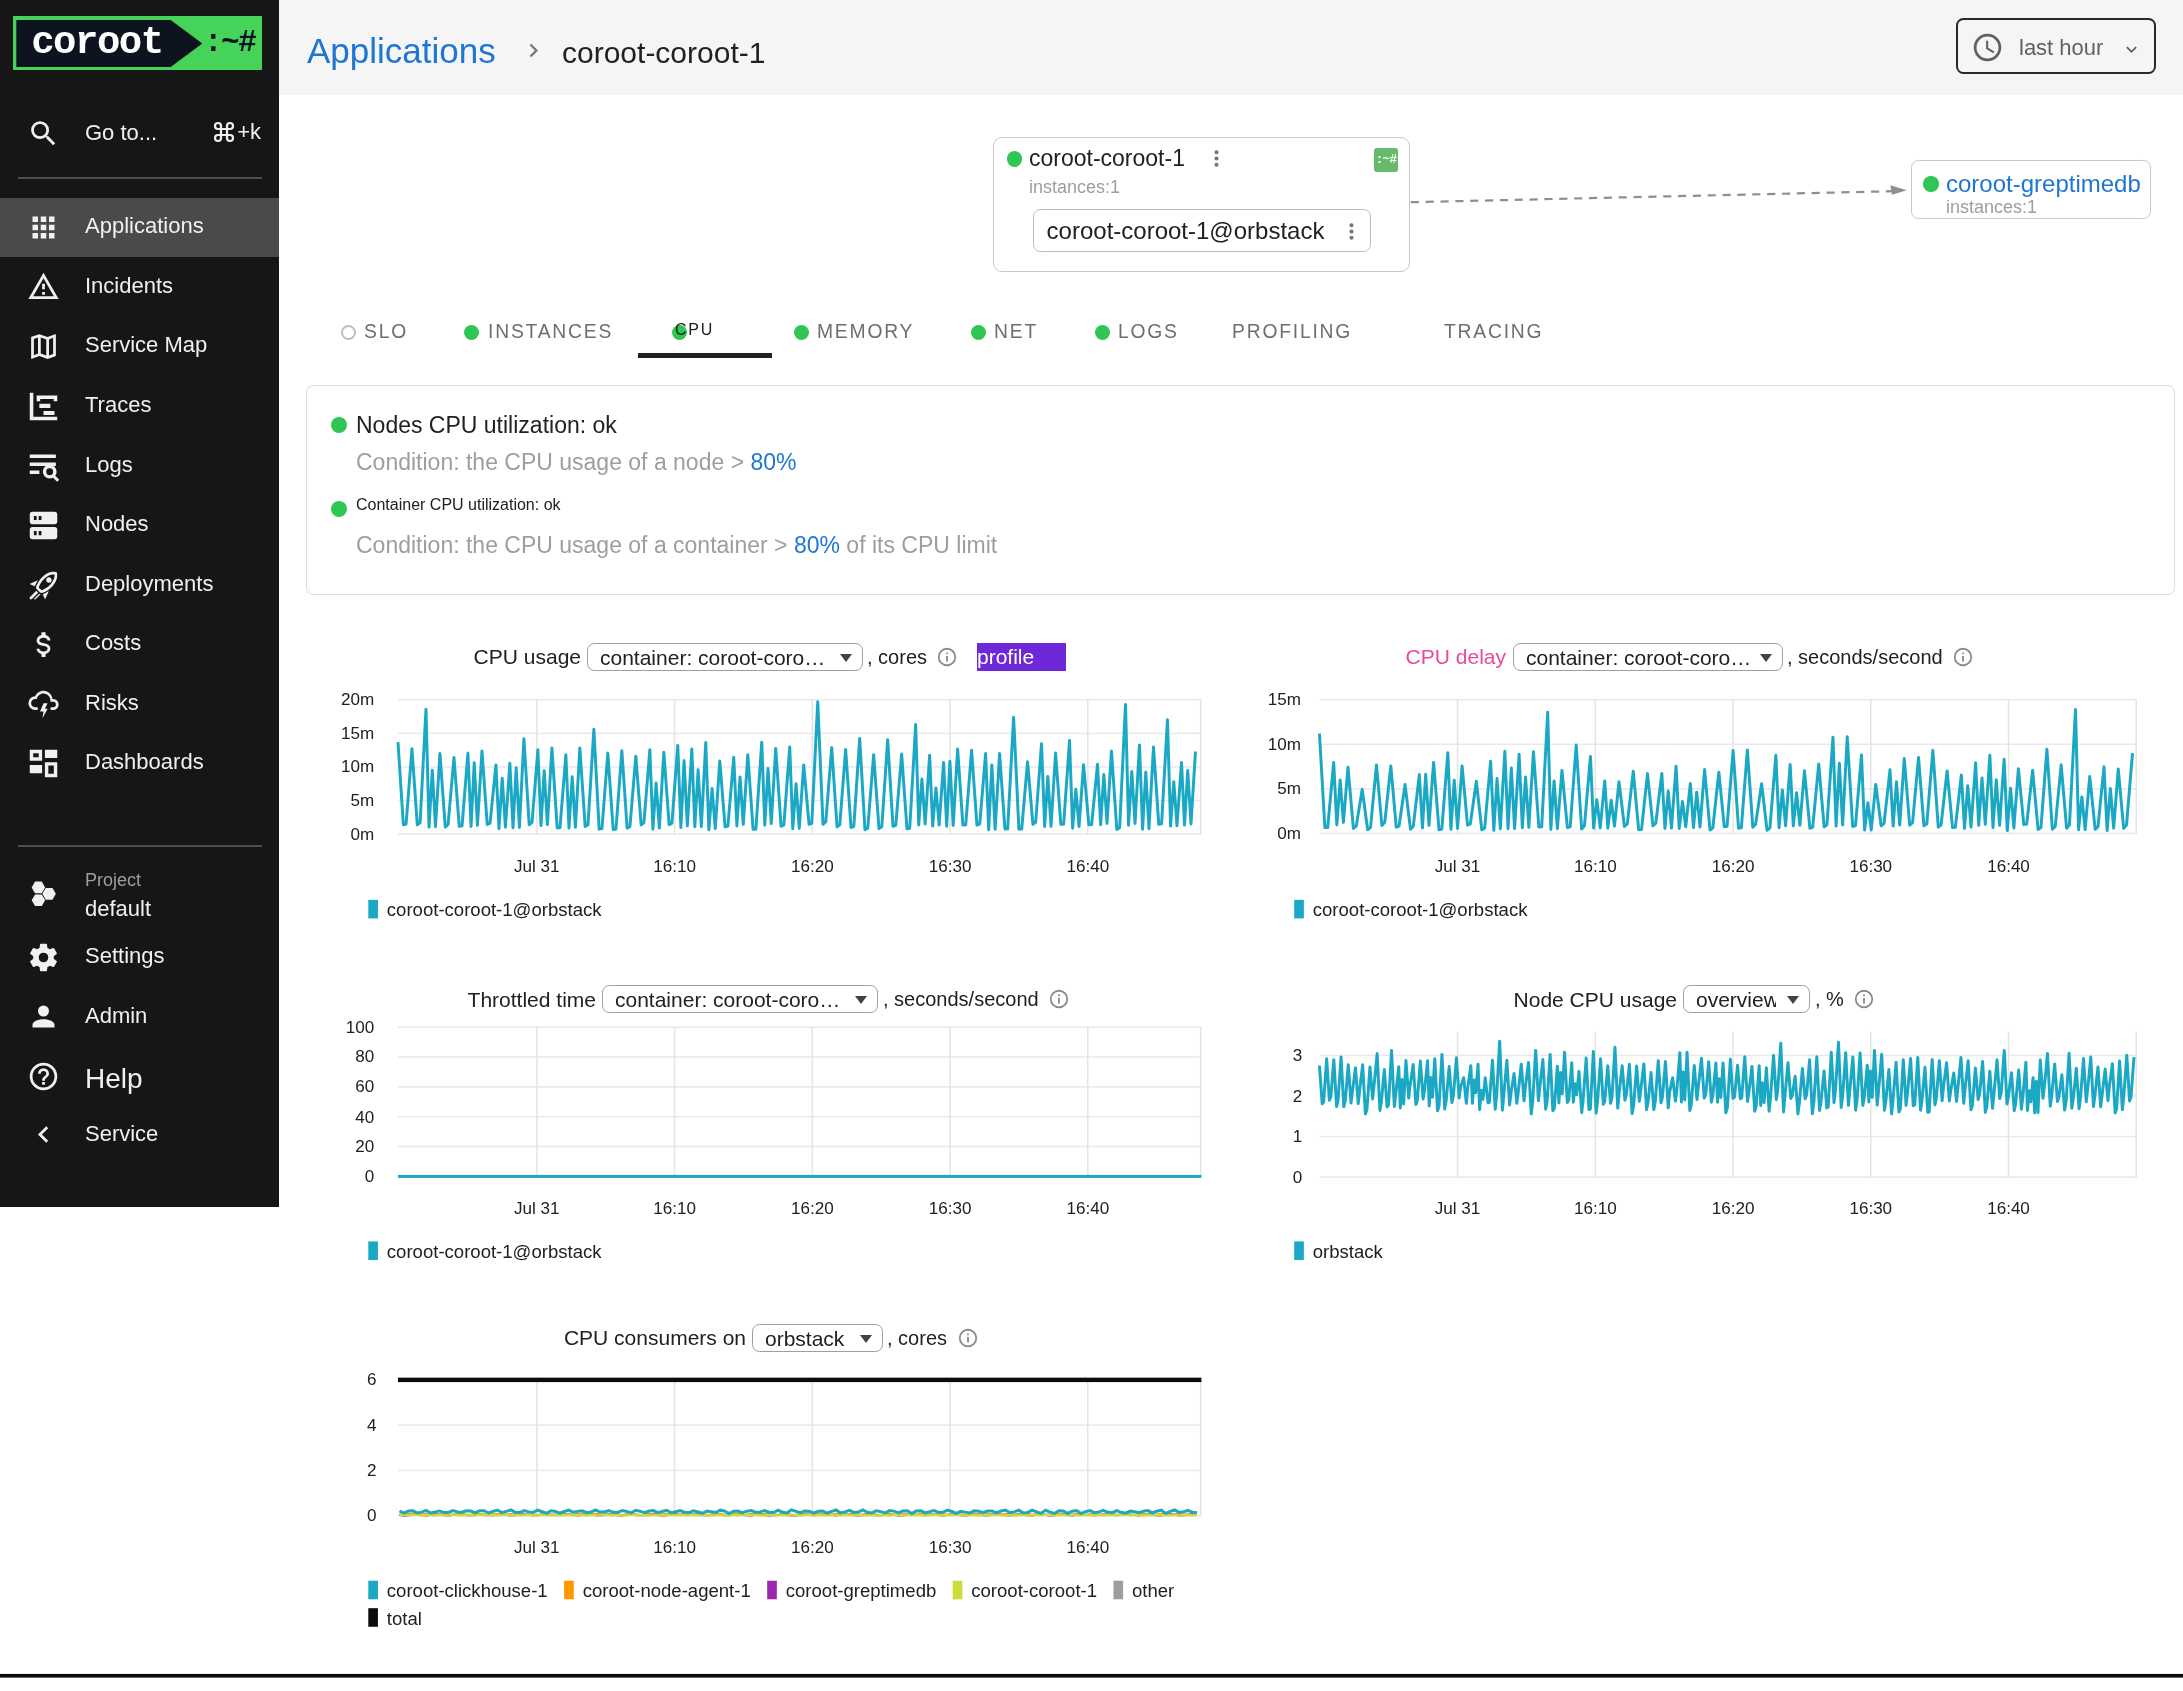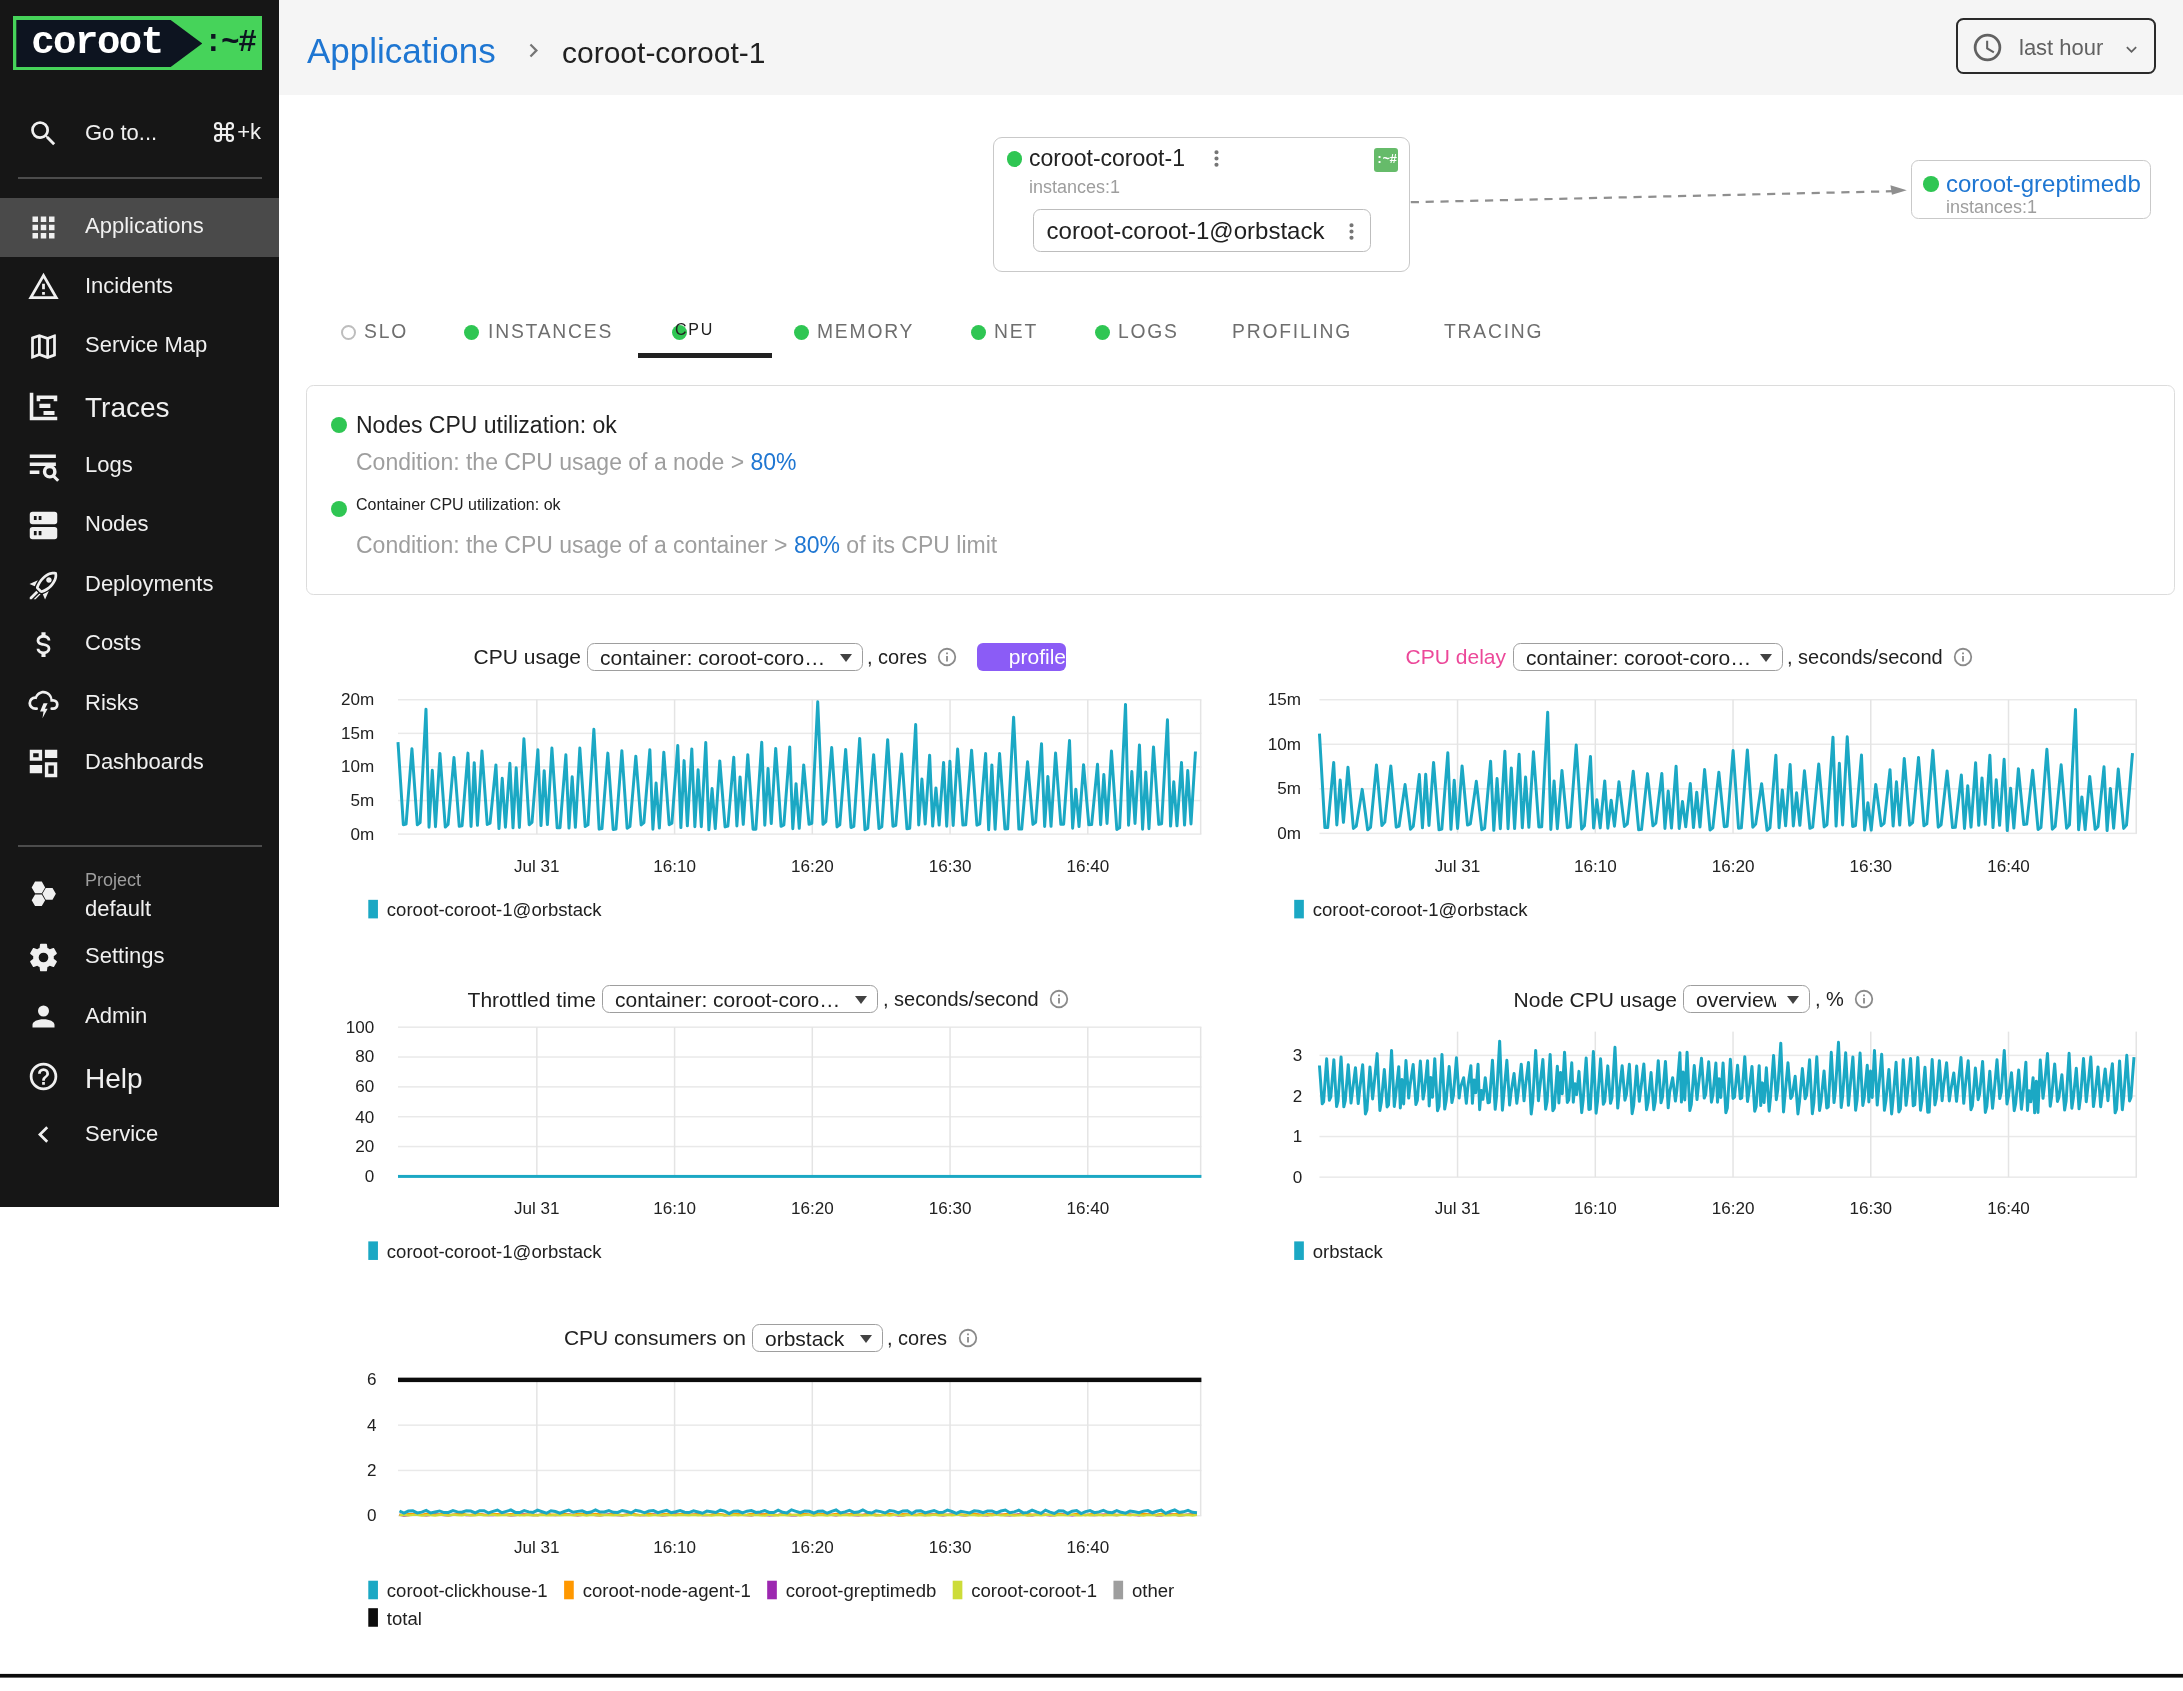--- a/index.html
+++ b/index.html
@@ -44,21 +44,21 @@
         <path d="M12,2L1,21H23M12,6L19.53,19H4.47M11,10V14H13V10M11,16V18H13V16Z" fill="#f0f0f0"></path>
       </svg></div>
     <div style="position:absolute;left:85px;top:273px;color:#f0f0f0;font-size:22px">Incidents</div>
     <div style="position:absolute;left:27px;top:330px"><svg style="width:33px;height:33px;" viewBox="0 0 24 24">
         <path d="M20.5,3L20.34,3.03L15,5.1L9,3L3.36,4.9C3.15,4.97 3,5.15 3,5.38V20.5A0.5,0.5 0 0,0 3.5,21L3.66,20.97L9,18.9L15,21L20.64,19.1C20.85,19 21,18.85 21,18.62V3.5A0.5,0.5 0 0,0 20.5,3M10,5.47L14,6.87V18.53L10,17.13V5.47M5,6.46L8,5.45V17.15L5,18.31V6.46M19,17.54L16,18.55V6.86L19,5.7V17.54Z" fill="#f0f0f0"></path>
       </svg></div>
     <div style="position:absolute;left:85px;top:332px;color:#f0f0f0;font-size:22px">Service Map</div>
     <div style="position:absolute;left:27px;top:390px"><svg style="width:33px;height:33px;" viewBox="0 0 24 24">
         <path d="M2,2H4.6V19.4H22V22H2V2M7,4H22V8.2H19.4V6.6H9.6V8.2H7V4M9,10H17V13H9V10M12,15.2H20V18.2H12V15.2Z" fill="#f0f0f0"></path>
       </svg></div>
-    <div style="position:absolute;left:85px;top:392px;color:#f0f0f0;font-size:28px">Traces</div>
+    <div style="position:absolute;left:85px;top:392px;color:#f0f0f0;font-size:22px">Traces</div>
     <div style="position:absolute;left:27px;top:449px"><svg style="width:33px;height:33px;" viewBox="0 0 24 24">
         <path d="M2,4H21V6.6H2V4M2,9.8H21V12.4H2V9.8M2,15.6H9V18.2H2V15.6M16.5,11.5A5,5 0 0,1 21.5,16.5C21.5,17.6 21.14,18.6 20.55,19.41L23.5,22.4L21.9,23.9L18.95,20.95C18.2,21.3 17.4,21.5 16.5,21.5A5,5 0 0,1 11.5,16.5A5,5 0 0,1 16.5,11.5M16.5,14A2.5,2.5 0 0,0 14,16.5A2.5,2.5 0 0,0 16.5,19A2.5,2.5 0 0,0 19,16.5A2.5,2.5 0 0,0 16.5,14Z" fill="#f0f0f0"></path>
       </svg></div>
     <div style="position:absolute;left:85px;top:452px;color:#f0f0f0;font-size:22px">Logs</div>
     <div style="position:absolute;left:27px;top:509px"><svg style="width:33px;height:33px;" viewBox="0 0 24 24">
         <path d="M4,2H20A2,2 0 0,1 22,4V9A2,2 0 0,1 20,11H4A2,2 0 0,1 2,9V4A2,2 0 0,1 4,2M4,13H20A2,2 0 0,1 22,15V20A2,2 0 0,1 20,22H4A2,2 0 0,1 2,20V15A2,2 0 0,1 4,13M5,5V8H7V5H5M5,16V19H7V16H5M8.5,5V8H10.5V5H8.5M8.5,16V19H10.5V16H8.5Z" fill="#f0f0f0"></path>
       </svg></div>
     <div style="position:absolute;left:85px;top:511px;color:#f0f0f0;font-size:22px">Nodes</div>
     <div style="position:absolute;left:27px;top:569px"><svg style="width:33px;height:33px;" viewBox="0 0 24 24">
         <path d="M13.13 22.19L11.5 18.36C13.07 17.78 14.54 17 15.9 16.09L13.13 22.19M5.64 12.5L1.81 10.87L7.91 8.1C7 9.46 6.22 10.93 5.64 12.5M19.22 4C19.5 4 19.75 4 19.96 4.05C20.13 5.44 19.94 8.3 16.66 11.58C14.96 13.29 12.93 14.6 10.65 15.47L8.5 13.37C9.42 11.06 10.73 9.03 12.42 7.34C15.18 4.58 17.64 4 19.22 4M19.22 2C17.24 2 14.24 2.69 11 5.93C8.81 8.12 7.5 10.53 6.65 12.64C6.37 13.39 6.56 14.21 7.11 14.77L9.24 16.89C9.79 17.45 10.61 17.63 11.36 17.35C13.5 16.53 15.88 15.19 18.07 13C23.73 7.34 21.61 2.39 21.61 2.39C21.61 2.39 20.7 2 19.22 2M14.54 9.46C13.76 8.68 13.76 7.41 14.54 6.63C15.32 5.85 16.59 5.85 17.37 6.63C18.14 7.41 18.15 8.68 17.37 9.46C16.59 10.24 15.32 10.24 14.54 9.46M8.88 16.53L7.47 15.12L8.88 16.53M6.24 22L9.88 18.36C9.54 18.27 9.21 18.12 8.91 17.91L4.83 22H6.24M2 22H3.41L8.18 17.24L6.76 15.83L2 20.59V22Z" fill="#f0f0f0"></path>
@@ -147,21 +147,21 @@
 
 <div style="position:absolute;right:1602px;top:645px;font-size:21px;color:#212121;white-space:nowrap">CPU usage</div>
 <div style="position:absolute;left:587px;top:643px;width:276px;height:28px;border:1.5px solid #9e9e9e;border-radius:7.4px;box-sizing:border-box">
     <div style="position:absolute;left:12px;top:1.5px;right:33px;font-size:21px;color:#212121;white-space:nowrap;overflow:hidden">container: coroot-coro…</div>
     <div style="position:absolute;right:10.4px;top:10.4px;width:0;height:0;border-left:6.7px solid transparent;border-right:6.7px solid transparent;border-top:8.2px solid #424242"></div>
   </div>
 <div style="position:absolute;left:867px;top:646px;font-size:20px;color:#212121;white-space:nowrap">, cores</div>
 <div style="position:absolute;left:936px;top:646px"><svg style="width:22px;height:22px;" viewBox="0 0 24 24">
       <path d="M11,9H13V7H11M12,20C7.59,20 4,16.41 4,12C4,7.59 7.59,4 12,4C16.41,4 20,7.59 20,12C20,16.41 16.41,20 12,20M12,2A10,10 0 0,0 2,12A10,10 0 0,0 12,22A10,10 0 0,0 22,12A10,10 0 0,0 12,2M11,17H13V11H11V17Z" fill="#8a8a8a"></path>
     </svg></div>
-<div style="position:absolute;left:977px;top:643px;width:89px;height:27.5px;background:#8b5cf6;border-radius:6px;color:#fff;font-size:21px;text-align:right;line-height:27.5px">profile</div>
+<div style="position:absolute;left:977px;top:643px;width:89px;height:27.5px;background:#6d28d9;border-radius:0;color:#fff;font-size:21px;text-align:left;line-height:27.5px">profile</div>
 <div style="position:absolute;right:677px;top:645px;font-size:21px;color:#ec4899;white-space:nowrap">CPU delay</div>
 <div style="position:absolute;left:1513px;top:643px;width:270px;height:28px;border:1.5px solid #9e9e9e;border-radius:7.4px;box-sizing:border-box">
     <div style="position:absolute;left:12px;top:1.5px;right:33px;font-size:21px;color:#212121;white-space:nowrap;overflow:hidden">container: coroot-coro…</div>
     <div style="position:absolute;right:10.4px;top:10.4px;width:0;height:0;border-left:6.7px solid transparent;border-right:6.7px solid transparent;border-top:8.2px solid #424242"></div>
   </div>
 <div style="position:absolute;left:1787px;top:646px;font-size:20px;color:#212121;white-space:nowrap">, seconds/second</div>
 <div style="position:absolute;left:1952px;top:646px"><svg style="width:22px;height:22px;" viewBox="0 0 24 24">
       <path d="M11,9H13V7H11M12,20C7.59,20 4,16.41 4,12C4,7.59 7.59,4 12,4C16.41,4 20,7.59 20,12C20,16.41 16.41,20 12,20M12,2A10,10 0 0,0 2,12A10,10 0 0,0 12,22A10,10 0 0,0 22,12A10,10 0 0,0 12,2M11,17H13V11H11V17Z" fill="#8a8a8a"></path>
     </svg></div>
 <div style="position:absolute;right:1587px;top:988px;font-size:21px;color:#212121;white-space:nowrap">Throttled time</div>

